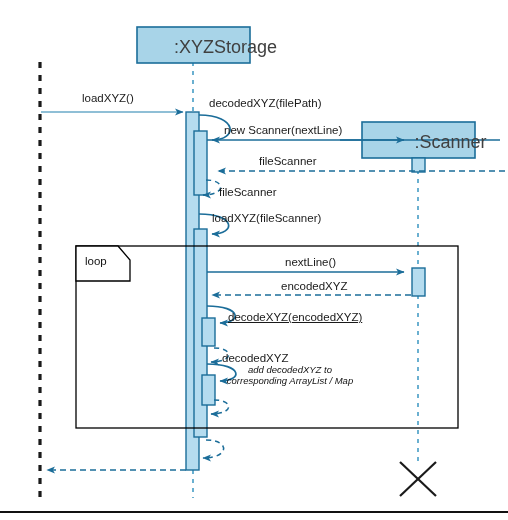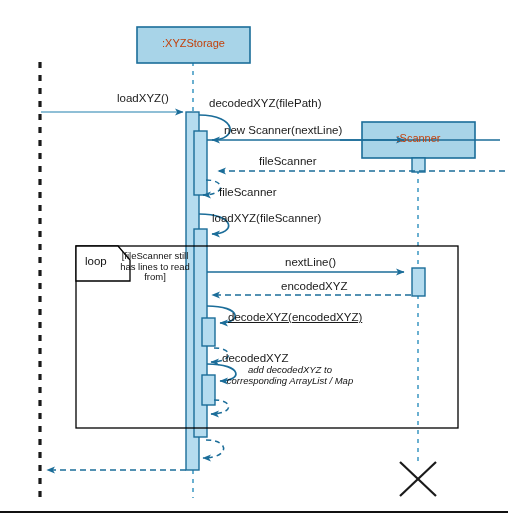--- a/index.html
+++ b/index.html
@@ -28,24 +28,25 @@
     position: absolute;
     font-family: "Liberation Sans", sans-serif;
     font-size: 11.5px;
     color: #1a1a1a;
     white-space: nowrap;
     line-height: 1.15;
   }
   .obj-label {
     position: absolute;
     font-family: "Liberation Sans", sans-serif;
-    font-size: 11px;
-    color: #c2410c;
+    font-size: 18px;
+    color: #404040;
     text-align: center;
     white-space: nowrap;
+    padding-left: 32px;
   }
   .frag-op {
     position: absolute;
     font-family: "Liberation Sans", sans-serif;
     font-size: 11.5px;
     color: #111111;
   }
   .frag-guard {
     position: absolute;
     font-family: "Liberation Sans", sans-serif;
@@ -195,35 +196,34 @@
 
     <g>
       <line x1="0" y1="512" x2="508" y2="512" stroke="#111111" stroke-width="2"></line>
     </g>
   </svg>
 
   <div class="obj-label" style="left:137px; top:37px; width:113px;">:XYZStorage</div>
 
   <div class="obj-label" style="left:362px; top:132px; width:113px;">:Scanner</div>
 
-  <div class="lbl" style="left:82px; top:92px;margin-left:35px;">loadXYZ()</div>
+  <div class="lbl" style="left:82px; top:92px;">loadXYZ()</div>
 
   <div class="lbl" style="left:209px; top:97px;">decodedXYZ(filePath)</div>
 
   <div class="lbl" style="left:224px; top:124px;">new Scanner(nextLine)</div>
 
   <div class="lbl" style="left:259px; top:155px;">fileScanner</div>
 
   <div class="lbl" style="left:219px; top:186px;">fileScanner</div>
 
   <div class="lbl" style="left:212px; top:212px;">loadXYZ(fileScanner)</div>
 
   <div class="frag-op" style="left:85px; top:255px;">loop</div>
 
-  <div class="frag-guard" style="left:113px; top:251px;">[fileScanner still has lines to read from]</div>
 
   <div class="lbl" style="left:285px; top:256px;">nextLine()</div>
 
   <div class="lbl" style="left:281px; top:280px;text-align:center;">encodedXYZ</div>
 
   <div class="lbl" style="left:228px; top:311px;text-decoration:underline;">decodeXYZ(encodedXYZ)</div>
 
   <div class="lbl" style="left:222px; top:352px;">decodedXYZ</div>
 
   <div class="note-italic" style="left:225px; top:364px;">add decodedXYZ to corresponding ArrayList / Map</div>

